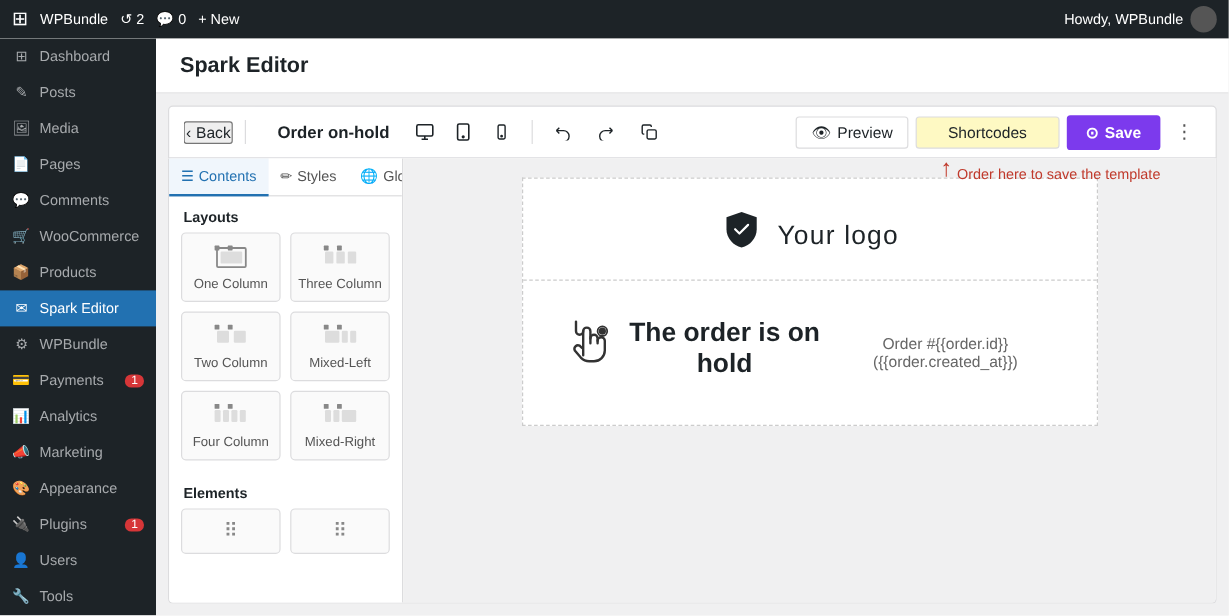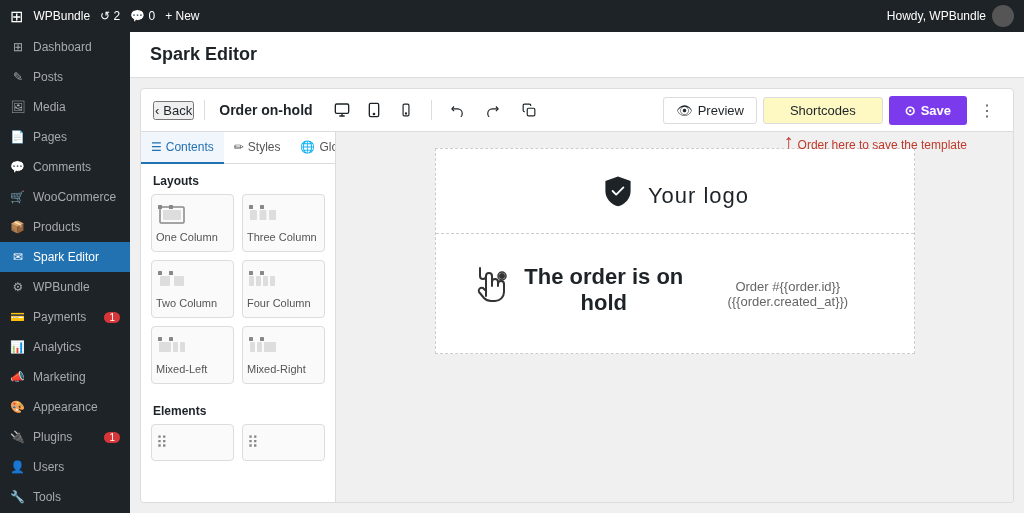--- a/index.html
+++ b/index.html
@@ -72,21 +72,21 @@
       background: #fff;
       border: 1px solid #dcdcde;
       border-radius: 4px 4px 0 0;
       padding: 6px 12px;
       display: flex;
       align-items: center;
       gap: 6px;
       flex-shrink: 0;
     }
     .toolbar-back { display: flex; align-items: center; gap: 4px; color: #1d2327; cursor: pointer; font-size: 13px; }
-    .toolbar-title { font-size: 14px; font-weight: 600; color: #1d2327; margin-left: 4px; }
+    .toolbar-title { font-size: 14px; font-weight: 600; color: #1d2327; margin-left: 16px; }
     .toolbar-sep { width: 1px; height: 20px; background: #dcdcde; margin: 0 4px; }
     .toolbar-icons { display: flex; align-items: center; gap: 2px; margin-left: 8px; }
     .toolbar-icon-btn {
       width: 30px; height: 30px;
       display: flex; align-items: center; justify-content: center;
       border: none; background: none; cursor: pointer; color: #1d2327; border-radius: 3px; font-size: 14px;
     }
     .toolbar-spacer { flex: 1; }
     .btn-preview {
       display: flex; align-items: center; gap: 5px;
@@ -129,21 +129,21 @@
       display: flex; align-items: center; gap: 4px;
       padding: 8px 10px; font-size: 12px; cursor: pointer; color: #555;
       border-bottom: 2px solid transparent; margin-bottom: -1px;
     }
     .panel-tab.active { color: #2271b1; border-bottom-color: #2271b1; background: #f0f6fc; }
     .panel-section-title { padding: 10px 12px 6px; font-size: 12px; font-weight: 600; color: #1d2327; }
 
     
     .layouts-grid { display: grid; grid-template-columns: 1fr 1fr; gap: 8px; padding: 0 10px 10px; }
     .layout-item {
-      display: flex; flex-direction: column; align-items: flex-start; gap: 4px;
+      display: flex; flex-direction: column; align-items: center; gap: 4px;
       padding: 8px 4px; border: 1px solid #dcdcde; border-radius: 4px;
       cursor: pointer; background: #fafafa; font-size: 11px; color: #555;
     }
 
     
     .layout-svg { width: 32px; height: 24px; }
 
     
     .canvas-area { flex: 1; overflow: auto; background: #f0f0f1; display: flex; flex-direction: column; align-items: center; padding: 16px; }
     .email-canvas {
@@ -391,37 +391,37 @@
                 <rect x="4" y="7" width="10" height="10" rx="1" fill="#ddd"></rect>
                 <rect x="18" y="7" width="10" height="10" rx="1" fill="#ddd"></rect>
               </svg>
               <span>Two Column</span>
             </div>
 
             <div class="layout-item">
               <svg class="layout-svg" viewBox="0 0 32 24">
                 <rect x="2" y="2" width="4" height="4" rx="0.5" fill="#888"></rect>
                 <rect x="13" y="2" width="4" height="4" rx="0.5" fill="#888"></rect>
+                <rect x="3" y="7" width="12" height="10" rx="1" fill="#ddd"></rect>
+                <rect x="17" y="7" width="5" height="10" rx="1" fill="#ddd"></rect>
+                <rect x="24" y="7" width="5" height="10" rx="1" fill="#ddd"></rect>
+              </svg>
+              <span>Mixed-Left</span>
+            </div>
+
+            <div class="layout-item">
+              <svg class="layout-svg" viewBox="0 0 32 24">
+                <rect x="2" y="2" width="4" height="4" rx="0.5" fill="#888"></rect>
+                <rect x="13" y="2" width="4" height="4" rx="0.5" fill="#888"></rect>
                 <rect x="2" y="7" width="5" height="10" rx="1" fill="#ddd"></rect>
                 <rect x="9" y="7" width="5" height="10" rx="1" fill="#ddd"></rect>
                 <rect x="16" y="7" width="5" height="10" rx="1" fill="#ddd"></rect>
                 <rect x="23" y="7" width="5" height="10" rx="1" fill="#ddd"></rect>
               </svg>
               <span>Four Column</span>
-            </div>
-
-            <div class="layout-item">
-              <svg class="layout-svg" viewBox="0 0 32 24">
-                <rect x="2" y="2" width="4" height="4" rx="0.5" fill="#888"></rect>
-                <rect x="13" y="2" width="4" height="4" rx="0.5" fill="#888"></rect>
-                <rect x="3" y="7" width="12" height="10" rx="1" fill="#ddd"></rect>
-                <rect x="17" y="7" width="5" height="10" rx="1" fill="#ddd"></rect>
-                <rect x="24" y="7" width="5" height="10" rx="1" fill="#ddd"></rect>
-              </svg>
-              <span>Mixed-Left</span>
             </div>
 
             <div class="layout-item">
               <svg class="layout-svg" viewBox="0 0 32 24">
                 <rect x="2" y="2" width="4" height="4" rx="0.5" fill="#888"></rect>
                 <rect x="13" y="2" width="4" height="4" rx="0.5" fill="#888"></rect>
                 <rect x="3" y="7" width="5" height="10" rx="1" fill="#ddd"></rect>
                 <rect x="10" y="7" width="5" height="10" rx="1" fill="#ddd"></rect>
                 <rect x="17" y="7" width="12" height="10" rx="1" fill="#ddd"></rect>
               </svg>

